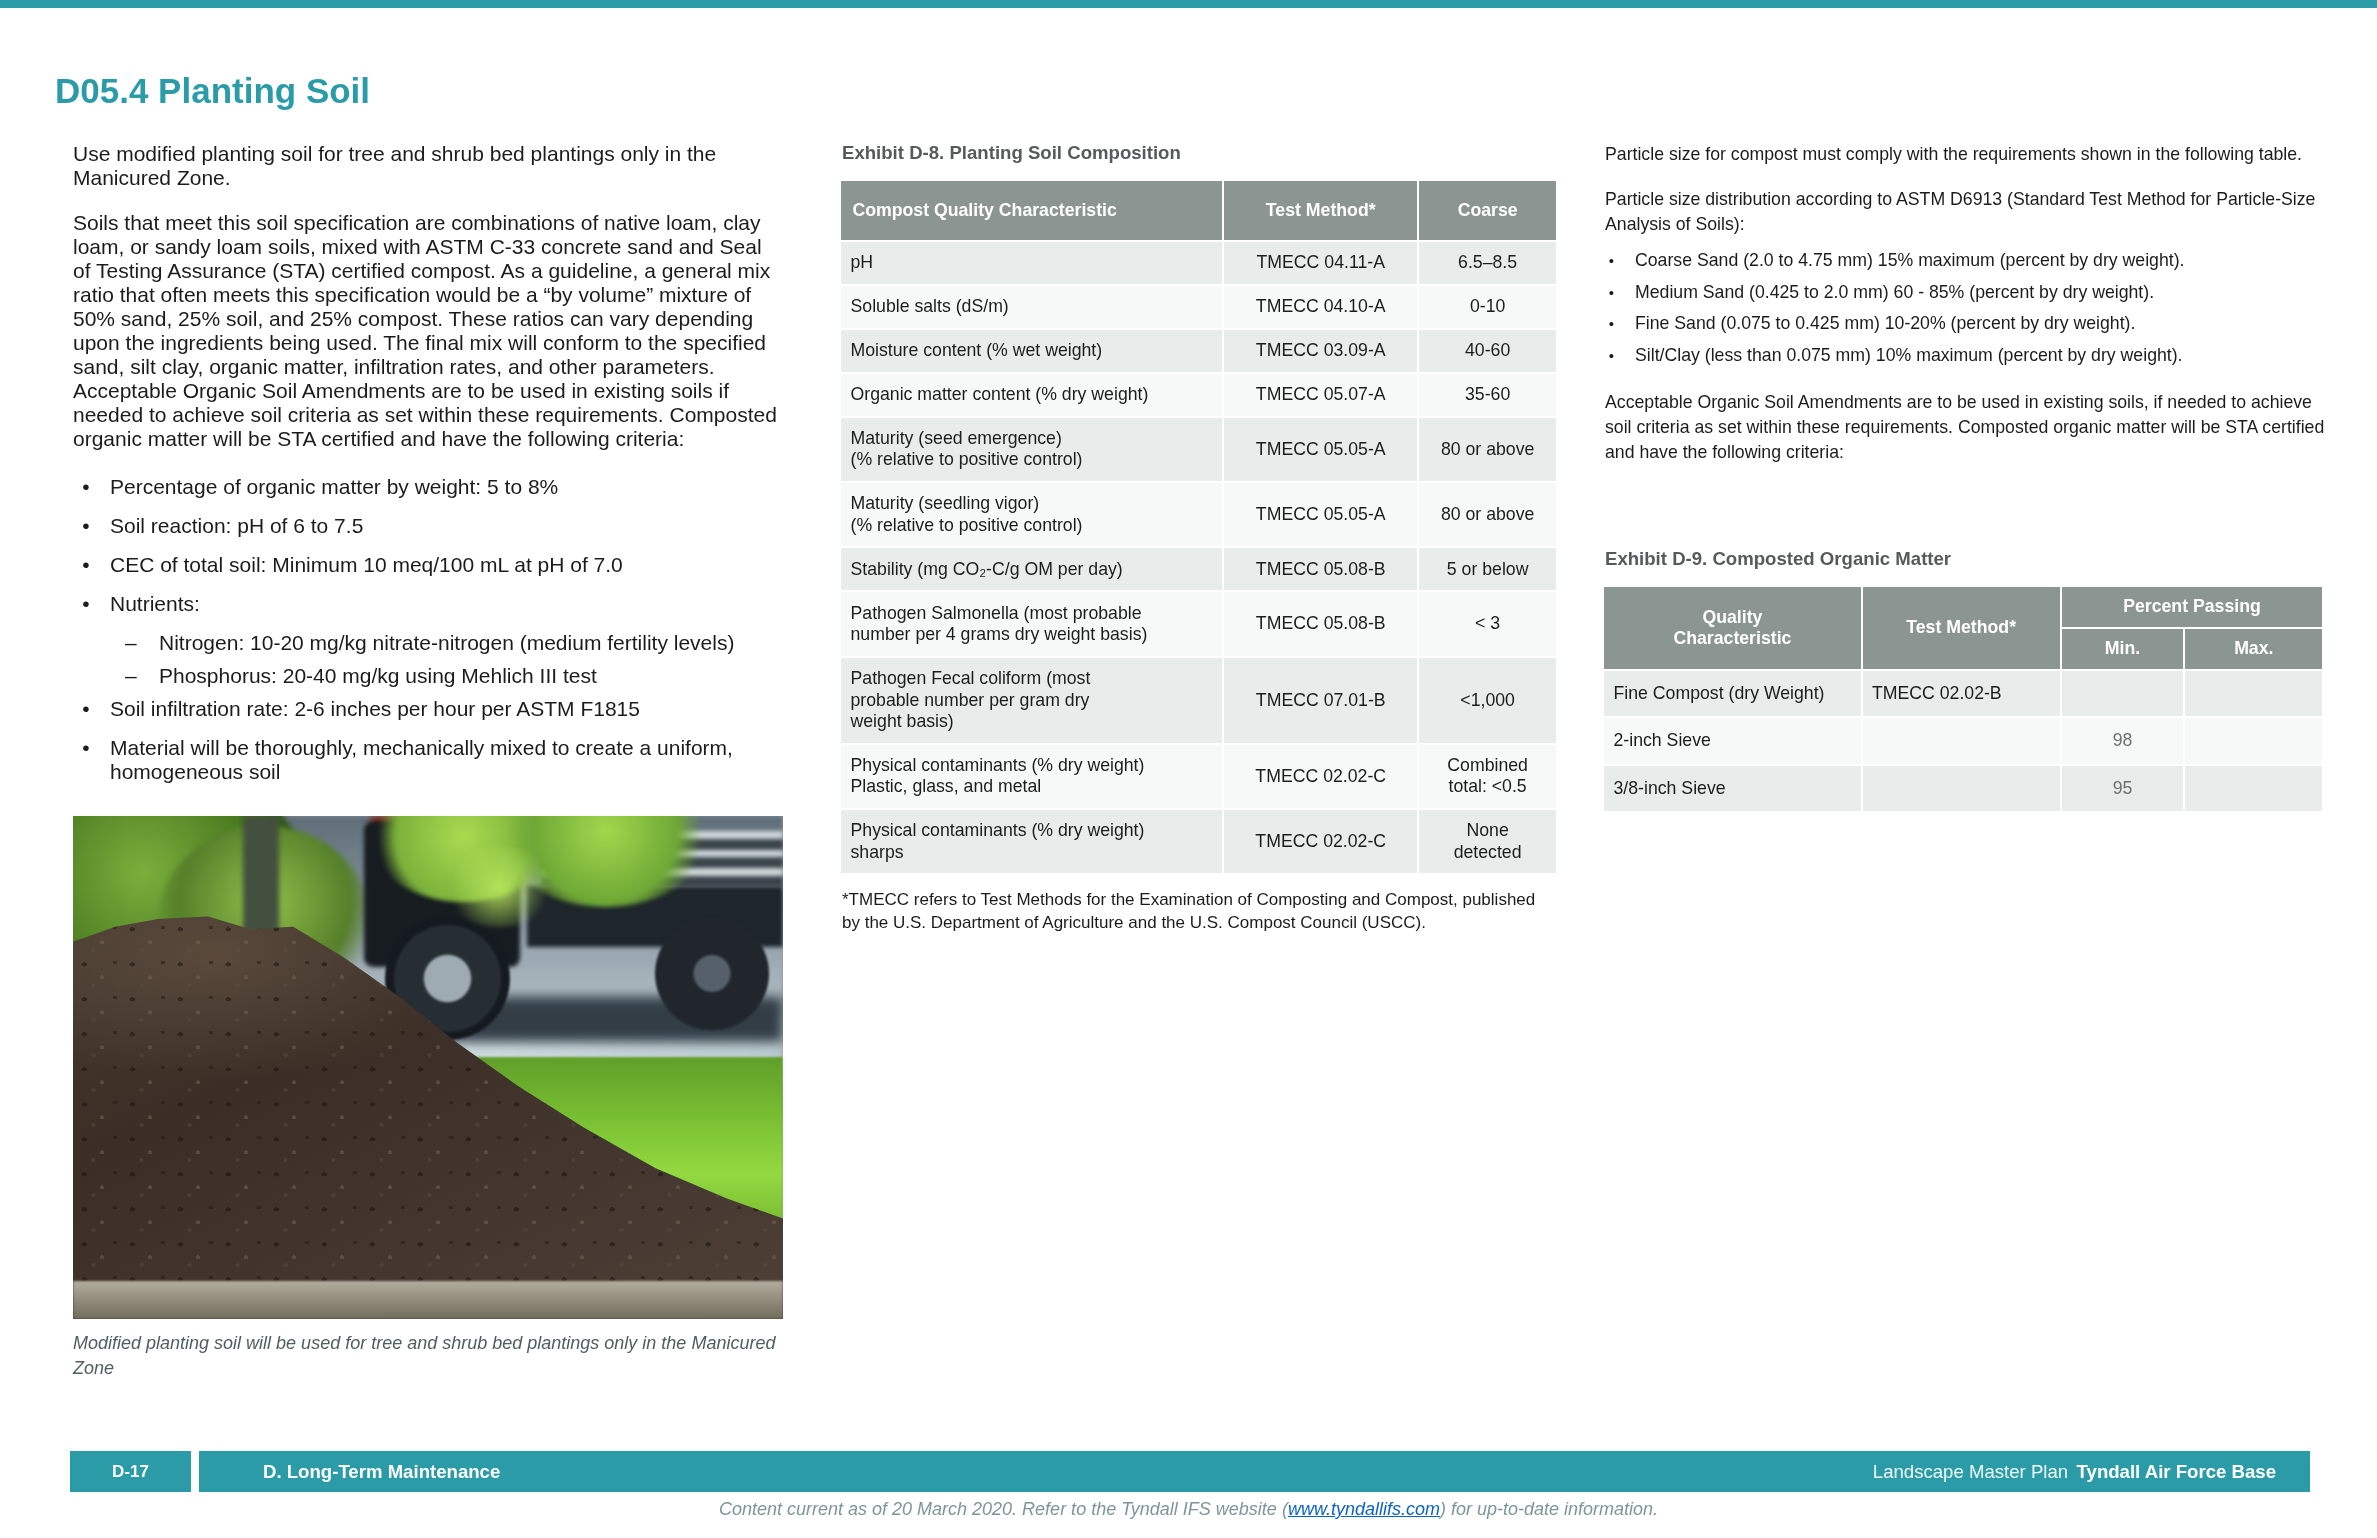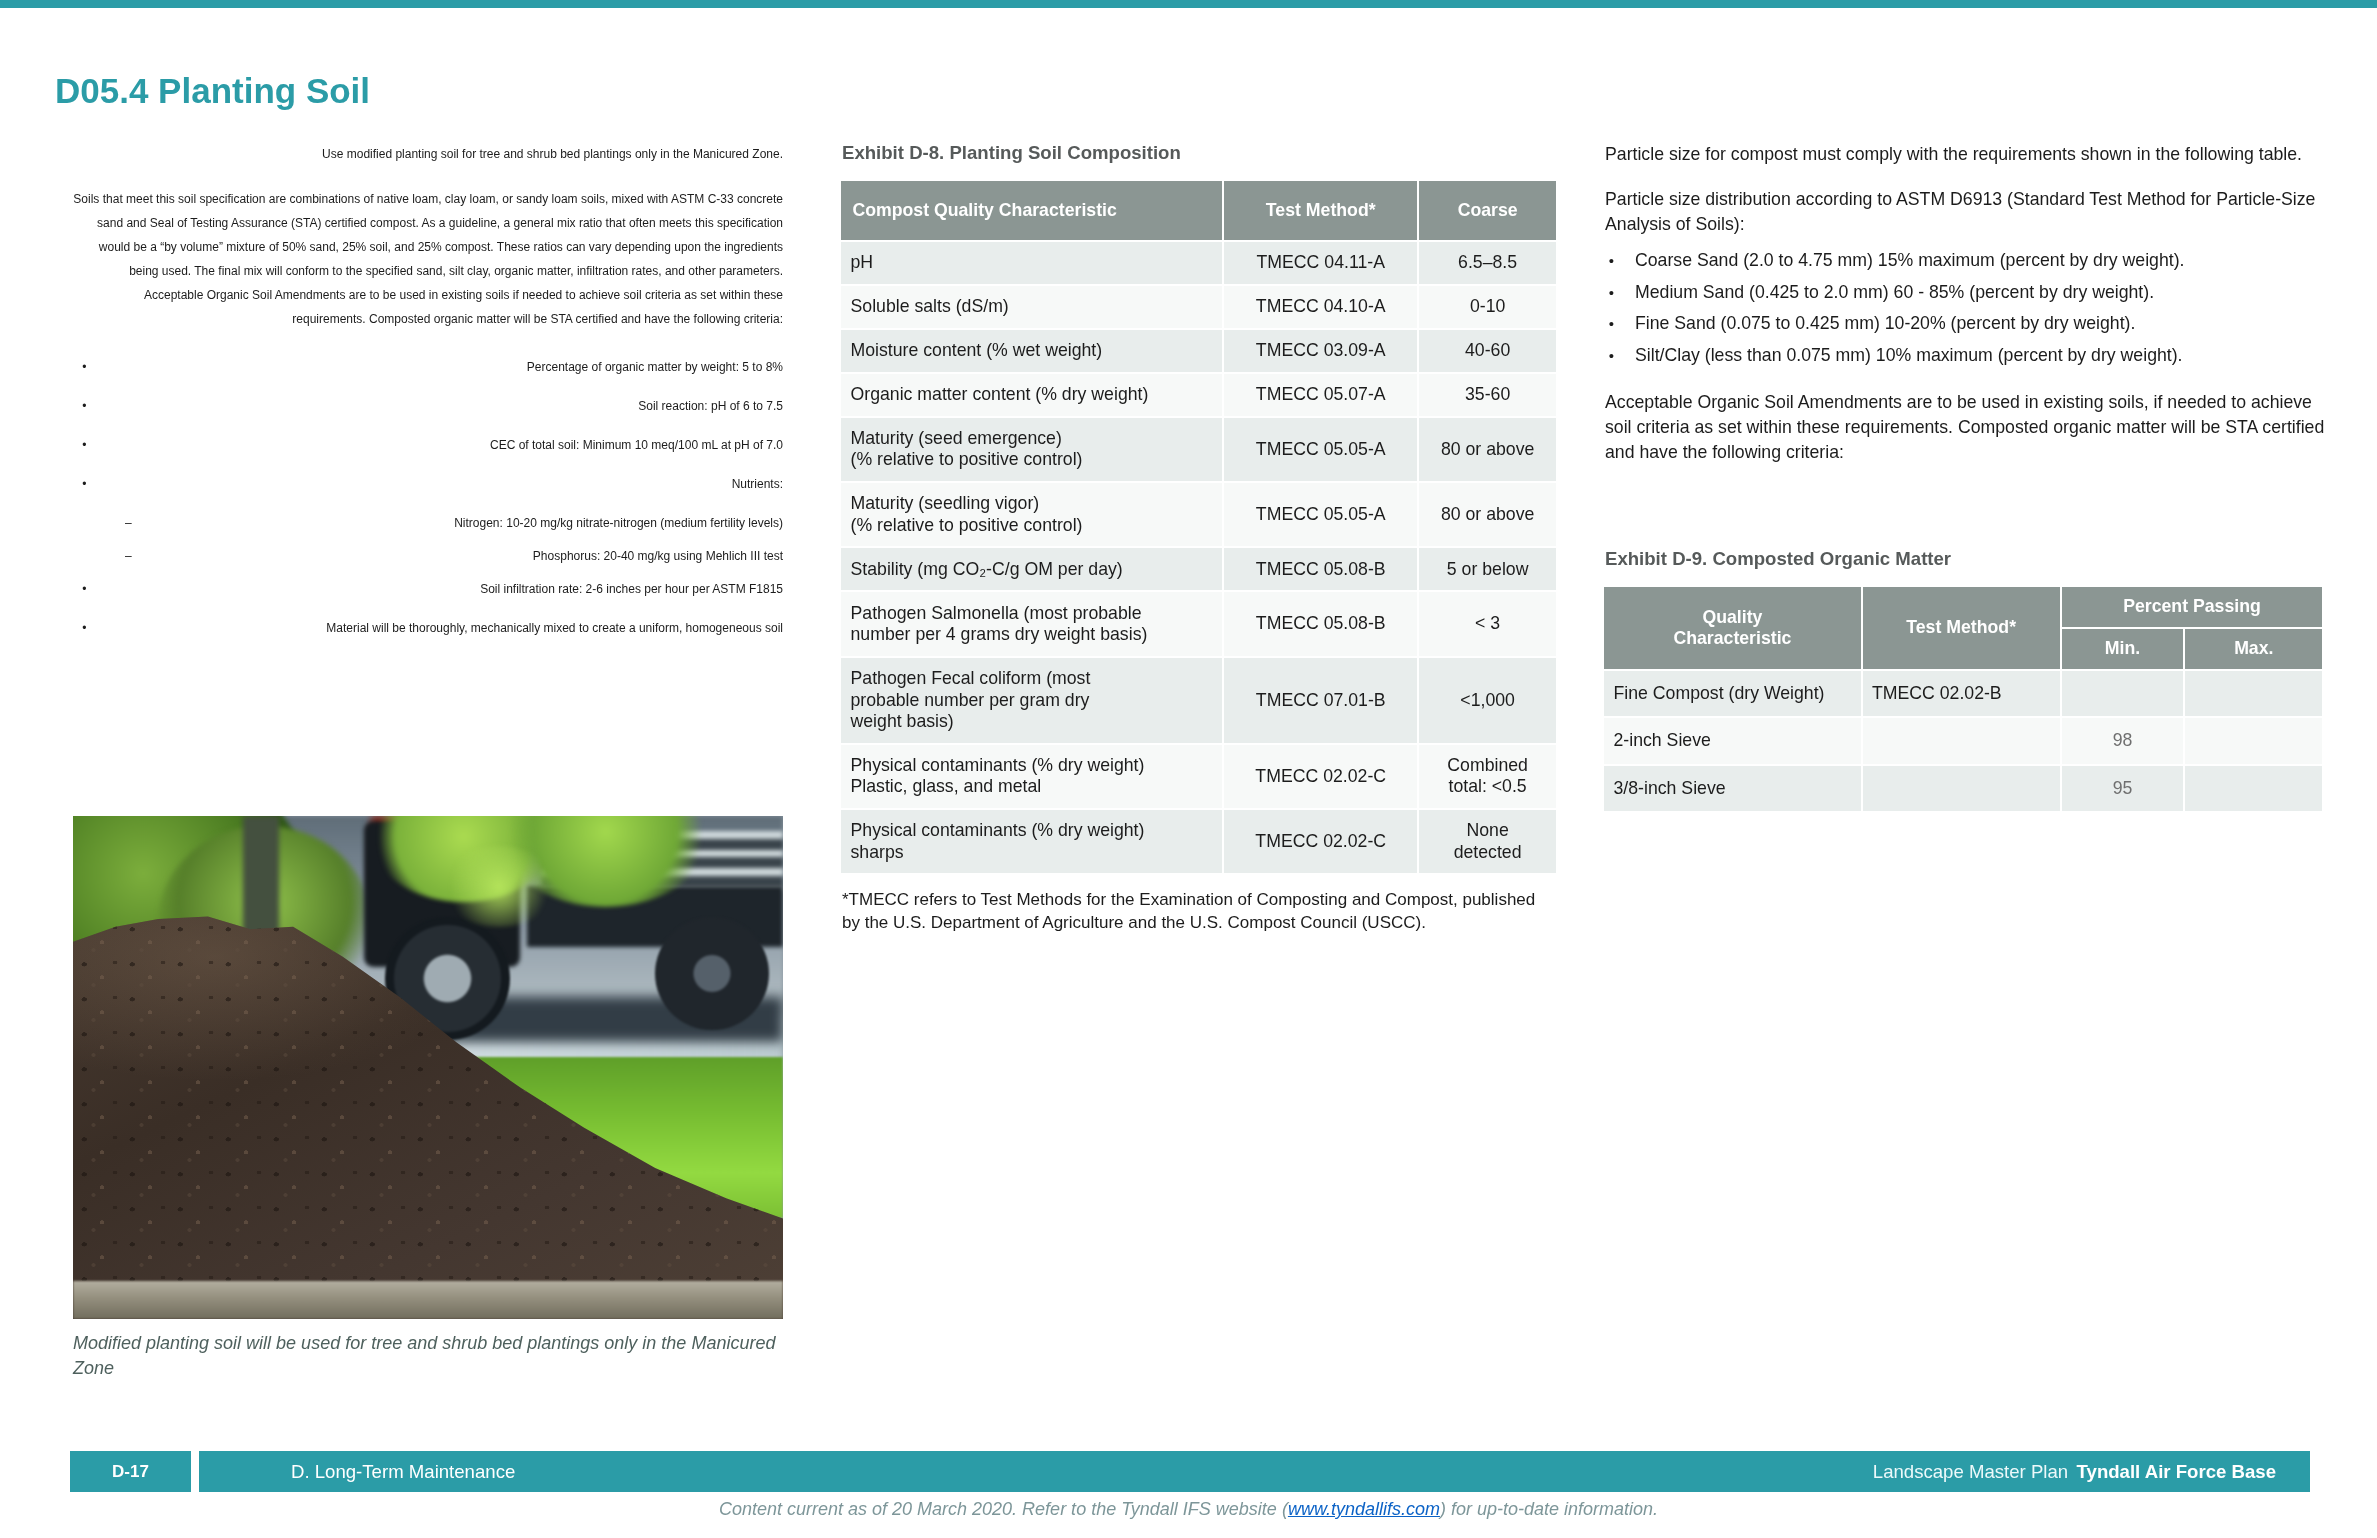--- a/index.html
+++ b/index.html
@@ -2,21 +2,21 @@
 <html style="--accent_teal: #2b9ca7; --table_header: #8b9693; --link_blue: #0b62c6;font-size:15px"><head>
 <meta charset="utf-8">
 <style>
   html,body{margin:0;padding:0;background:#e6e6e6;}
   .page{position:relative;width:2377px;height:1538px;background:#ffffff;overflow:hidden;
         font-family:"Liberation Sans",sans-serif;color:#1c1c1c;}
   .topbar{position:absolute;top:0;left:0;width:2377px;height:8.4px;background:var(--accent_teal,#2b9ca7);}
   .title{position:absolute;left:55px;top:71px;font-size:35px;font-weight:700;color:var(--accent_teal,#2b9ca7);}
 
   
-  .col-left{position:absolute;left:73px;top:142px;width:710px;font-size:12px;line-height:24px;text-align:right;}
+  .col-left{position:absolute;left:73px;top:142px;width:710px;font-size:21px;line-height:24px;}
   .col-left .para1{margin:0 0 20.5px 0;}
   .col-left .para2{margin:0 0 24px 0;}
   ul.blist{list-style:none;margin:0;padding:0;}
   .blist li{position:relative;margin:0 0 15px 0;}
   .blist li.l1{padding-left:37px;}
   .blist li.l1::before{content:"\2022";position:absolute;left:9.3px;}
   .blist li.l2{padding-left:86px;margin-bottom:9.3px;}
   .blist li.l2::before{content:"\2013";position:absolute;left:52px;}
 
   
@@ -77,21 +77,21 @@
   table.d9{width:722px;}
   .d9 th{padding:9.3px 7.5px;}
   .d9 td{padding:12px 9.3px;}
   .d9 td.gray{color:#6f6f6f;}
 
   
   .pgnum{position:absolute;left:70px;top:1451px;width:121px;height:41px;background:var(--accent_teal,#2b9ca7);
          color:#fff;font-weight:700;font-size:17px;display:flex;align-items:center;justify-content:center;}
   .fbar{position:absolute;left:199px;top:1451px;width:2111px;height:41px;background:var(--accent_teal,#2b9ca7);
         color:#fff;display:flex;align-items:center;font-size:18.6px;}
-  .fbar .sec{font-weight:400;margin-left:92px;}
+  .fbar .sec{font-weight:700;margin-left:64px;}
   .fbar .fright{margin-left:auto;margin-right:34px;}
   .fbar .plan{font-weight:400;color:#ecf9fa;}
   .fbar .base{font-weight:700;margin-left:8.4px;}
   .note{position:absolute;left:0;top:1499px;width:2377px;text-align:center;font-style:italic;font-size:18px;color:#7d9699;}
   .note a{color:var(--link_blue,#0b62c6);text-decoration:underline;}
 </style>
 </head>
 <body>
 
 <div class="page">

